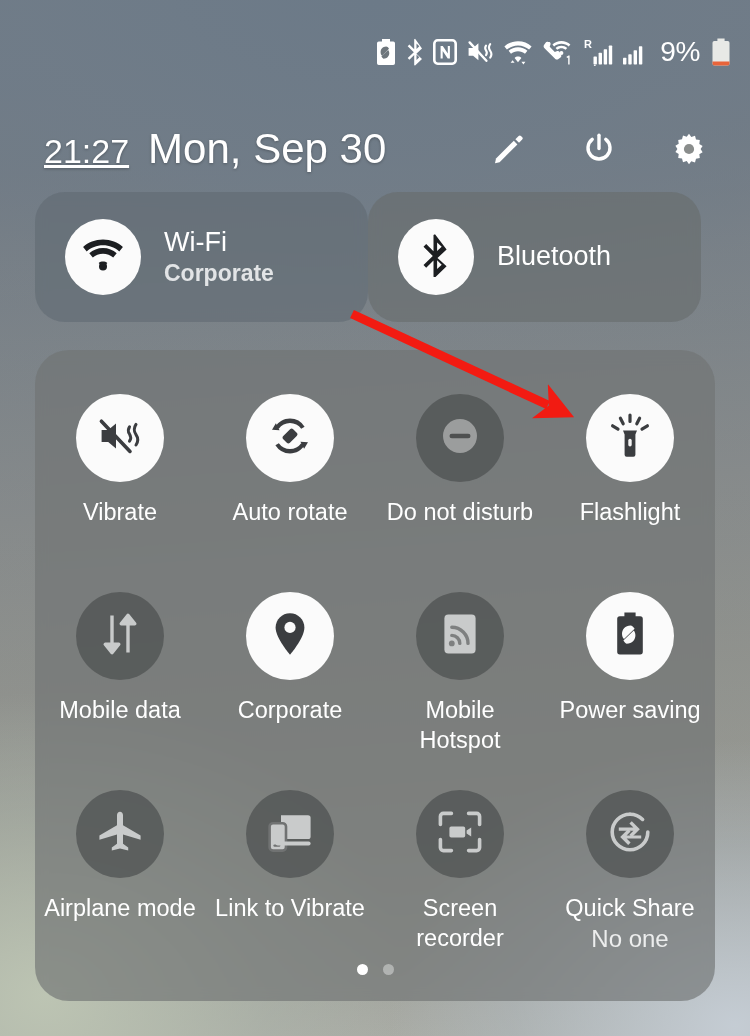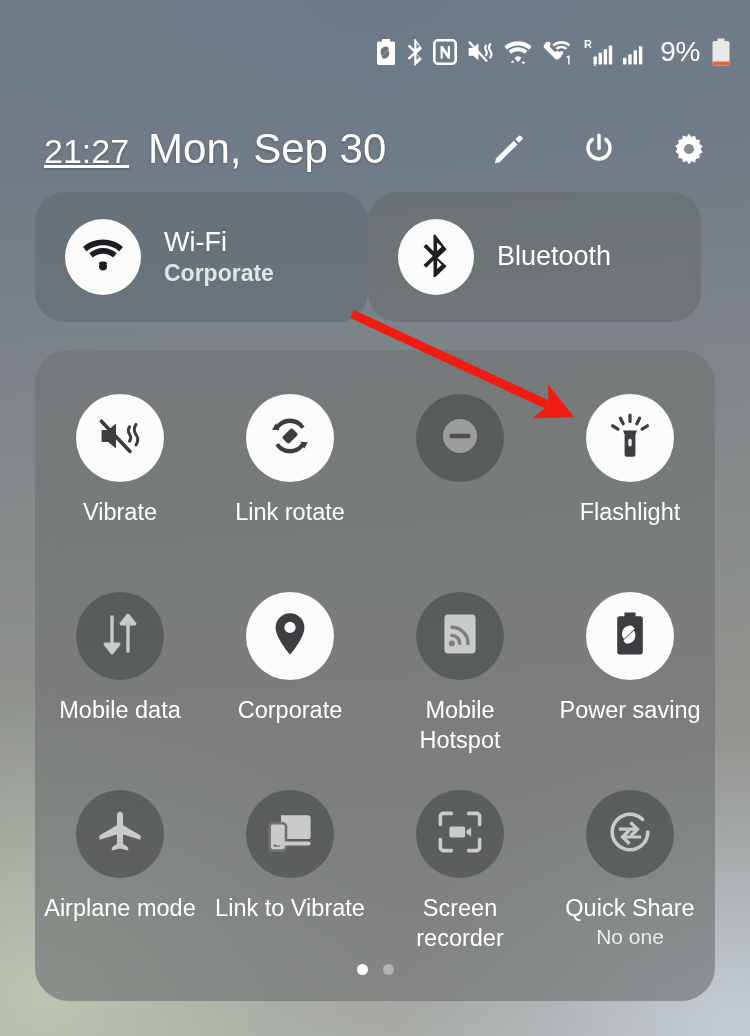--- a/index.html
+++ b/index.html
@@ -137,21 +137,21 @@
     margin-top: 15px;
     color: #ffffff;
     font-size: 23.5px;
     font-weight: 400;
     line-height: 1.28;
     text-align: center;
     max-width: 156px;
   }
   .qs-sub {
     color: #eceded;
-    font-size: 21px;
+    font-size: 24px;
     font-weight: 400;
     line-height: 1.25;
     text-align: center;
     margin-top: 1px;
   }
 
   
   #page-dots {
     position: absolute;
     bottom: 26px; left: 0; right: 0;
@@ -334,32 +334,33 @@
         <span class="qs-circle on">
           <span>
             <svg width="46" height="46" viewBox="0 0 46 46">
                 <path d="M23 5.5c-6.2 0-11.6 3.3-14.6 8.2l3.4 2.1a13.7 13.7 0 0 1 22.4 0l3.4-2.1A17.4 17.4 0 0 0 23 5.5z" fill="#3b3d40"></path>
                 <path d="M8.9 10.2 5 16.8l7.6.4L8.9 10.2zM37.1 35.8l3.9-6.6-7.6-.4 3.7 7z" fill="#3b3d40"></path>
                 <path d="M23 40.5c6.2 0 11.6-3.3 14.6-8.2l-3.4-2.1a13.7 13.7 0 0 1-22.4 0l-3.4 2.1A17.4 17.4 0 0 0 23 40.5z" fill="#3b3d40"></path>
                 <rect x="18.3" y="16" width="9.4" height="14" rx="2.2" fill="#3b3d40" transform="rotate(45 23 23)"></rect>
               </svg>
           </span>
         </span>
-        <span class="qs-label">Link rotate</span>
+        <span class="qs-label">Auto rotate</span>
       </div>
 
       <div class="qs-tile">
         <span class="qs-circle off">
           <span>
             <svg width="44" height="44" viewBox="0 0 44 44">
                 <circle cx="22" cy="22" r="17" fill="#9b9d9d"></circle>
                 <rect x="11.5" y="19.7" width="21" height="4.6" rx="2.3" fill="#4e5050"></rect>
               </svg>
           </span>
         </span>
+        <span class="qs-label">Do not disturb</span>
       </div>
 
       <div class="qs-tile">
         <span class="qs-circle on">
           <span>
             <svg width="40" height="46" viewBox="0 0 40 46">
                 <path d="M20 2v6.4M10.4 5.2l2.8 5.6M29.6 5.2l-2.8 5.6M2.6 12.8l5.4 3.4M37.4 12.8l-5.4 3.4" stroke="#3b3d40" stroke-width="3.2" stroke-linecap="round"></path>
                 <path d="M13 17.4h14l-1.6 4.2v20.2a2 2 0 0 1-2 2h-6.8a2 2 0 0 1-2-2V21.6L13 17.4z" fill="#3b3d40"></path>
                 <rect x="18.3" y="25.8" width="3.4" height="7.6" rx="1.7" fill="#f5f5f5"></rect>
               </svg>

